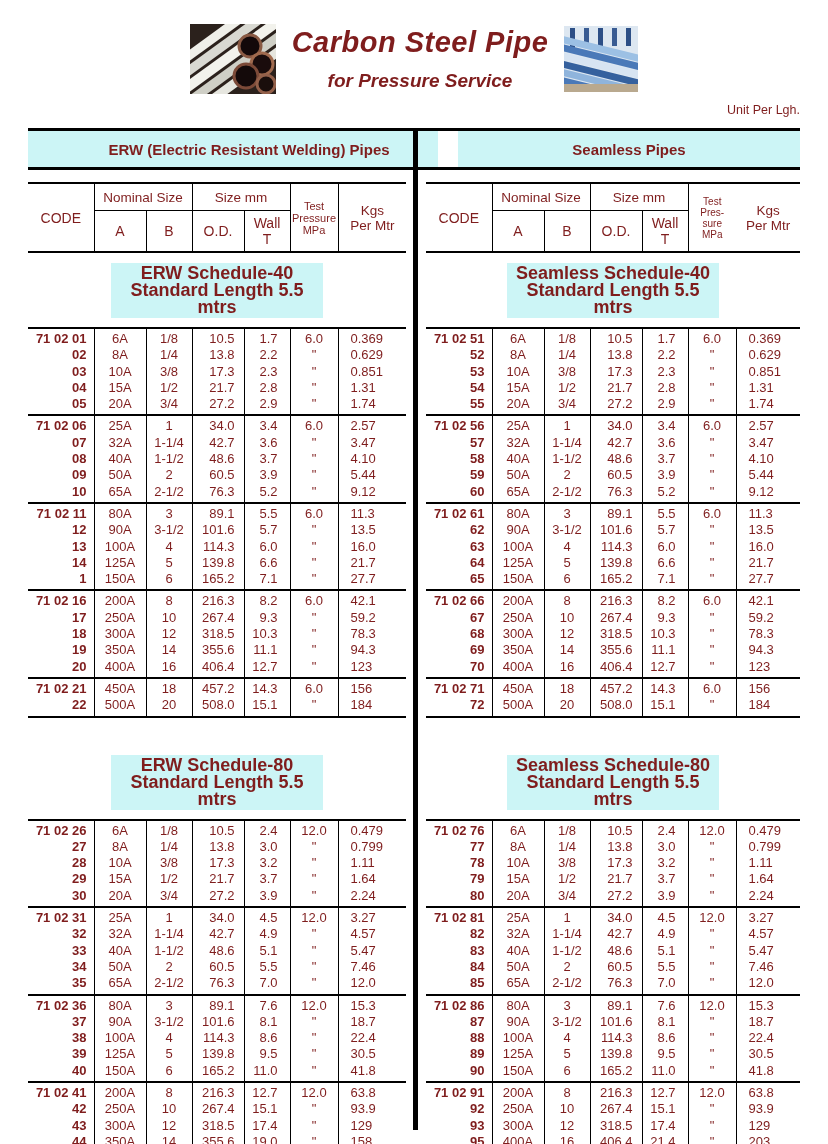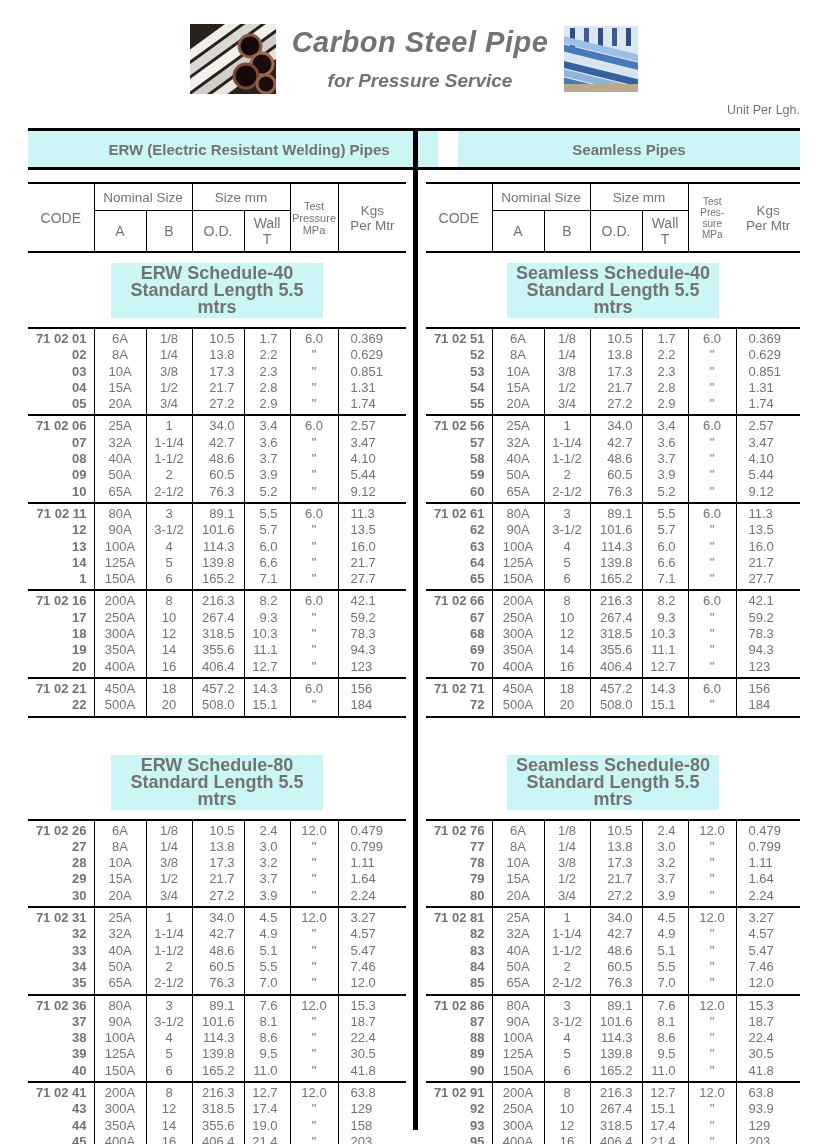--- a/index.html
+++ b/index.html
@@ -1,17 +1,17 @@
 <!DOCTYPE html>
 <html><head>
 <meta charset="utf-8">
 <style>
   html,body{margin:0;padding:0;background:#ffffff;}
   .page{position:relative;width:828px;height:1144px;background:#fff;
-        font-family:"Liberation Sans",sans-serif;color:#737373;overflow:hidden;}
+        font-family:"Liberation Sans",sans-serif;color:#7f1d1d;overflow:hidden;}
 
   
   .hdr{position:absolute;top:24px;left:0;width:100%;display:flex;
        justify-content:center;align-items:center;gap:16px;}
   .photo{flex:0 0 auto;line-height:0;}
   .titles{text-align:center;}
   .title{font-size:29px;font-weight:bold;font-style:italic;letter-spacing:.5px;}
   .subtitle{font-size:19px;font-weight:bold;font-style:italic;margin-top:11px;}
   .unit-note{position:absolute;top:103px;right:28px;font-size:12.5px;}
 
@@ -535,20 +535,29 @@
               </tbody>
               <tbody>
                 <tr>
                   <td class="c-code">71 02 41</td>
                   <td class="c-a">200A</td>
                   <td class="c-b">8</td>
                   <td class="c-od">216.3</td>
                   <td class="c-wall">12.7</td>
                   <td class="c-test">12.0</td>
                   <td class="c-kgs">63.8</td>
+                </tr>
+                <tr>
+                  <td class="c-code">42</td>
+                  <td class="c-a">250A</td>
+                  <td class="c-b">10</td>
+                  <td class="c-od">267.4</td>
+                  <td class="c-wall">15.1</td>
+                  <td class="c-test">"</td>
+                  <td class="c-kgs">93.9</td>
                 </tr>
                 <tr>
                   <td class="c-code">43</td>
                   <td class="c-a">300A</td>
                   <td class="c-b">12</td>
                   <td class="c-od">318.5</td>
                   <td class="c-wall">17.4</td>
                   <td class="c-test">"</td>
                   <td class="c-kgs">129</td>
                 </tr>

